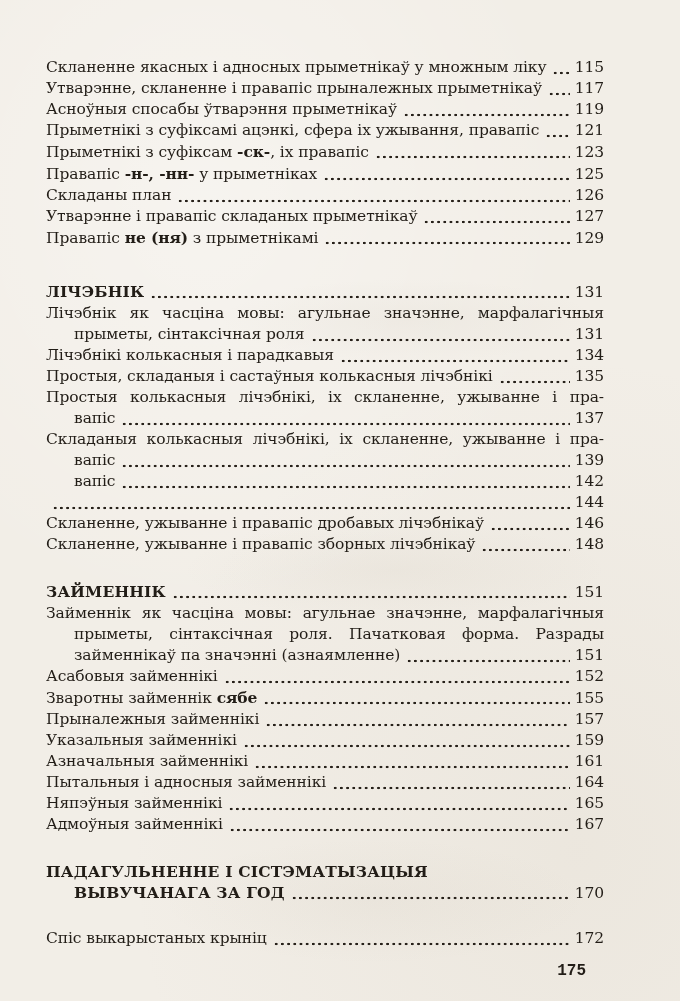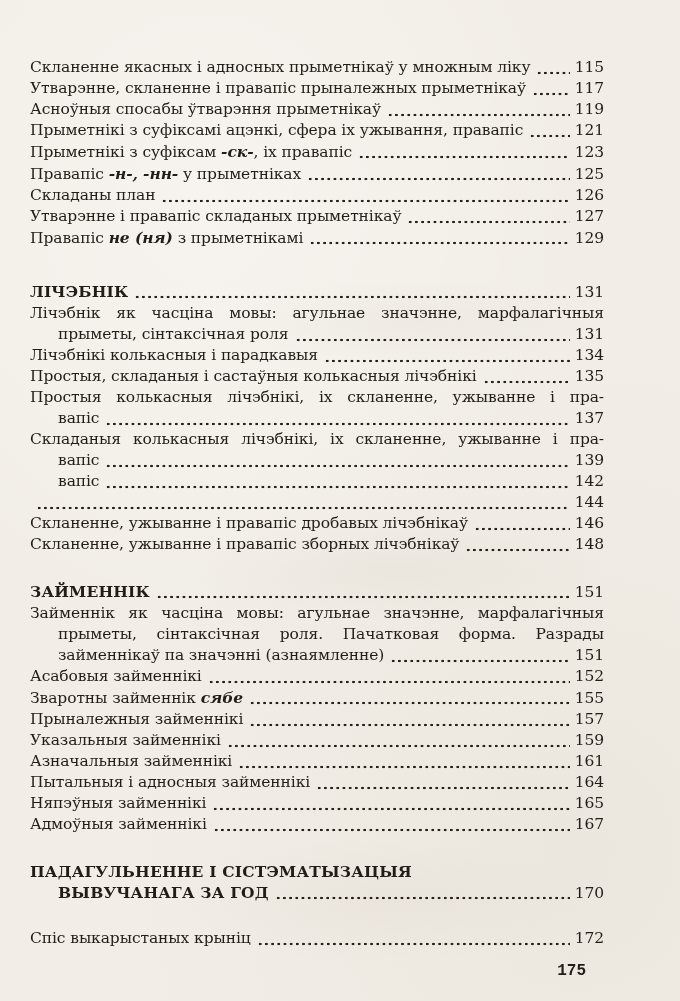--- a/index.html
+++ b/index.html
@@ -4,21 +4,21 @@
 <style>
   html,body{margin:0;padding:0;}
   body{
     width:680px;height:1001px;overflow:hidden;
     background:#e9e5dd;
     font-family:"DejaVu Serif","Liberation Serif",serif;
   }
   .page{
     position:relative;box-sizing:border-box;
     width:680px;height:1001px;
-    padding:57px 76px 0 30px;
+    padding:57px 76px 0 46px;
     background:
       radial-gradient(90% 70% at 30% 20%, rgba(255,255,255,0.35), rgba(255,255,255,0) 60%),
       radial-gradient(120% 90% at 85% 85%, rgba(180,166,140,0.10), rgba(180,166,140,0) 55%),
       #f2eee7;
     color:#221d17;
   }
   
   .page::after{
     content:"";position:absolute;inset:0;pointer-events:none;
     background:
@@ -29,21 +29,21 @@
   .toc{position:relative;z-index:1;}
   .row{
     display:flex;align-items:baseline;
     font-size:15.5px;line-height:21px;letter-spacing:-0.1px;
     overflow:hidden;
   }
   .row .title{flex:0 1 auto;}
   .row.fill .title{flex:1 1 auto;text-align:justify;text-align-last:justify;}
   .row.indent{padding-left:28px;}
   .row.section .title{font-weight:700;letter-spacing:0.2px;}
-  .em{font-style:italic;font-weight:700;}
+  .em{font-weight:700;}
   .leader{
     flex:1 1 14px;min-width:10px;height:4px;
     align-self:center;position:relative;top:5px;
     margin:0 5px 0 7px;
     background-image:radial-gradient(circle at 2px 2px, #262019 1.2px, rgba(0,0,0,0) 1.55px);
     background-size:6.2px 4px;background-repeat:repeat-x;
   }
   .pagenum{flex:0 0 auto;text-align:right;min-width:27px;}
   .folio{
     position:relative;z-index:1;

